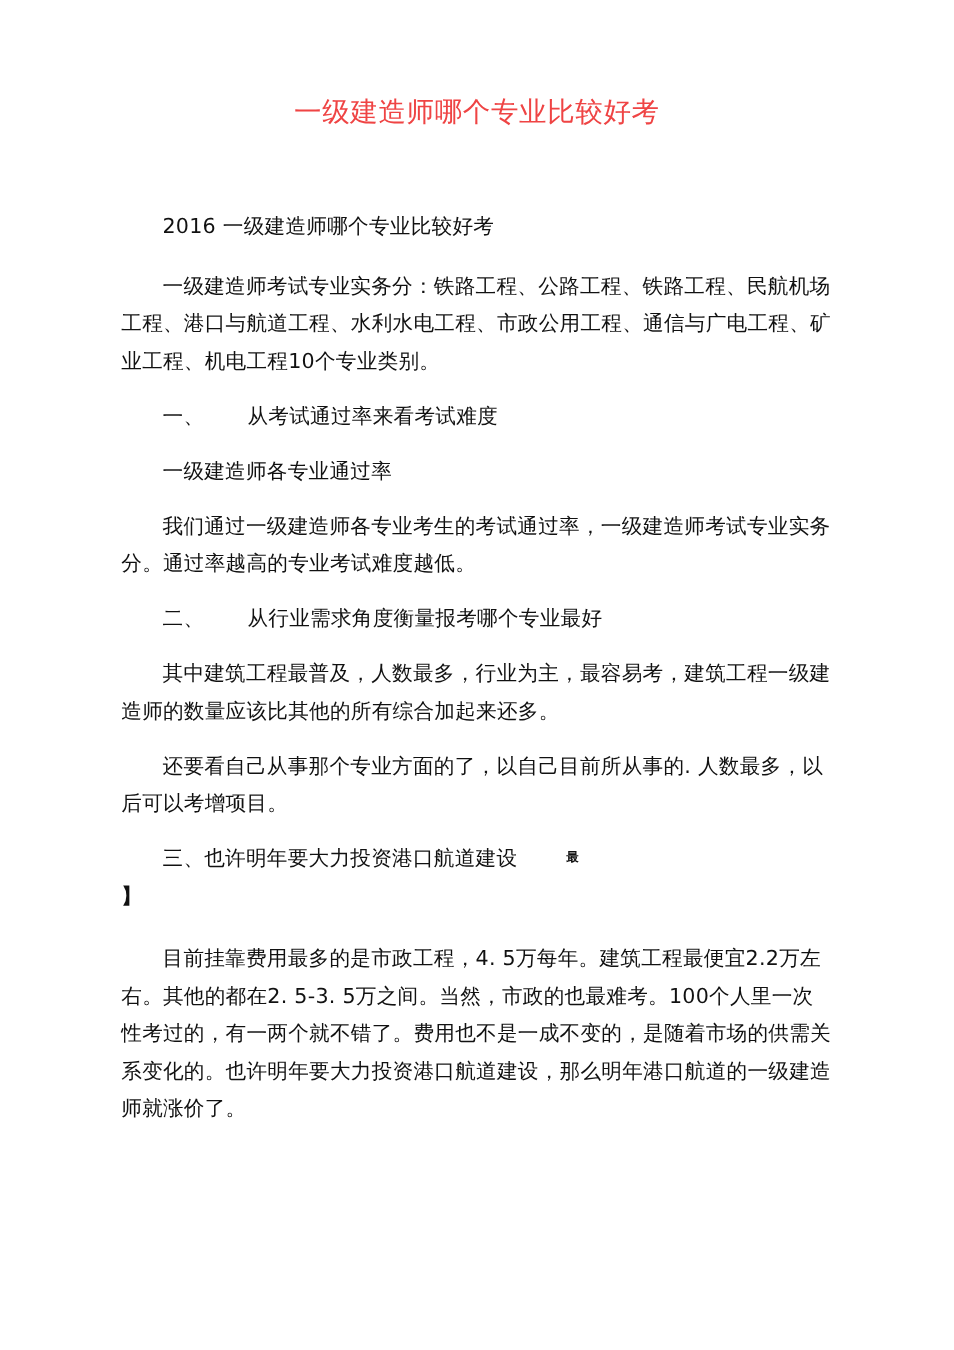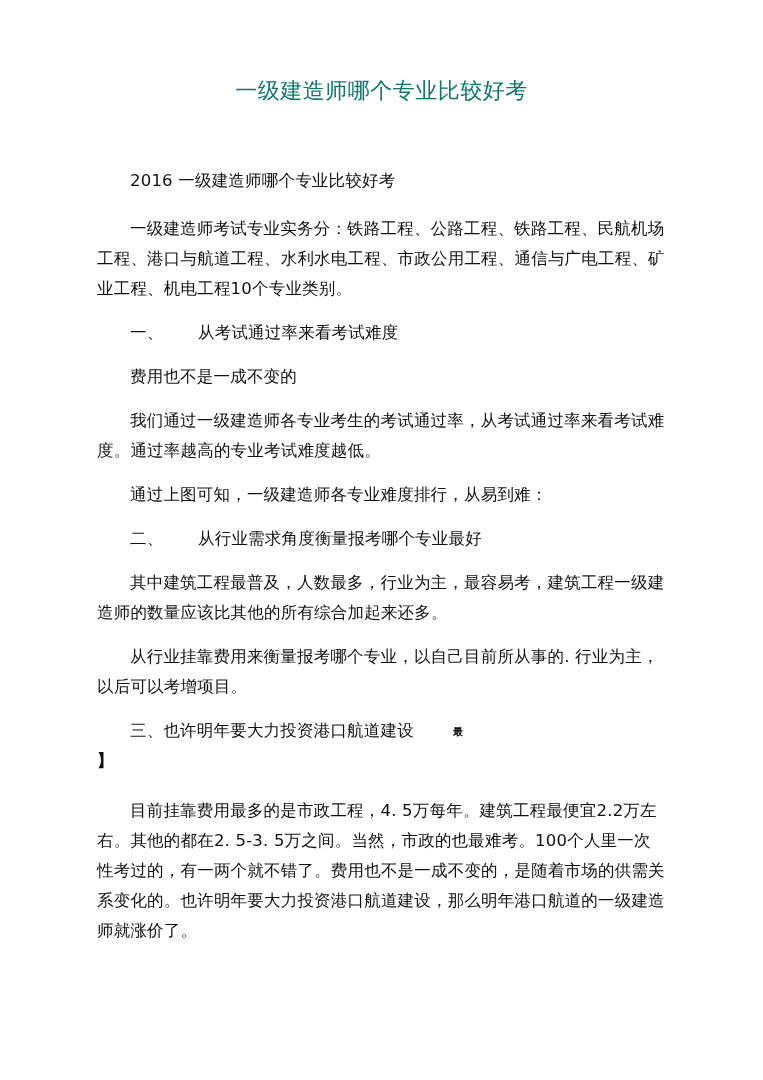--- a/index.html
+++ b/index.html
@@ -25,21 +25,21 @@
     }
     .title {
       position: absolute;
       top: 76px;
       left: 0;
       width: 763px;
       text-align: center;
       font-size: 22px;
       line-height: 30px;
       letter-spacing: 0.5px;
-      color: #0f766e;
+      color: #ef4444;
     }
     .content {
       position: absolute;
       left: 97px;
       top: 166px;
       width: 570px;
       font-size: 16.5px;
       line-height: 30px;
       letter-spacing: 0.2px;
     }
@@ -74,30 +74,29 @@
 <div class="page">
   <div class="title">一级建造师哪个专业比较好考</div>
 
   <div class="content">
     <p class="p" style="margin-bottom:18px;">2016 一级建造师哪个专业比较好考</p>
 
     <p class="p">一级建造师考试专业实务分：铁路工程、公路工程、铁路工程、民航机场工程、港口与航道工程、水利水电工程、市政公用工程、通信与广电工程、矿业工程、机电工程10个专业类别。</p>
 
     <p class="p"><span class="heading-num">一、</span><span>从考试通过率来看考试难度</span></p>
 
-    <p class="p">费用也不是一成不变的</p>
+    <p class="p">一级建造师各专业通过率</p>
 
-    <p class="p">我们通过一级建造师各专业考生的考试通过率，从考试通过率来看考试难度。通过率越高的专业考试难度越低。</p>
+    <p class="p">我们通过一级建造师各专业考生的考试通过率，一级建造师考试专业实务分。通过率越高的专业考试难度越低。</p>
 
-    <p class="p">通过上图可知，一级建造师各专业难度排行，从易到难：</p>
 
 
     <p class="p"><span class="heading-num">二、</span><span>从行业需求角度衡量报考哪个专业最好</span></p>
 
     <p class="p">其中建筑工程最普及，人数最多，行业为主，最容易考，建筑工程一级建造师的数量应该比其他的所有综合加起来还多。</p>
 
-    <p class="p">从行业挂靠费用来衡量报考哪个专业，以自己目前所从事的. 行业为主，以后可以考增项目。</p>
+    <p class="p">还要看自己从事那个专业方面的了，以自己目前所从事的. 人数最多，以后可以考增项目。</p>
 
     <p class="p" style="margin-bottom:20px;"><span>三、也许明年要大力投资港口航道建设</span><span class="odd-glyph">最</span><span class="bracket">】</span></p>
 
     <p class="p">目前挂靠费用最多的是市政工程，4. 5万每年。建筑工程最便宜2.2万左右。其他的都在2. 5-3. 5万之间。当然，市政的也最难考。100个人里一次性考过的，有一两个就不错了。费用也不是一成不变的，是随着市场的供需关系变化的。也许明年要大力投资港口航道建设，那么明年港口航道的一级建造师就涨价了。</p>
   </div>
 </div>
 
 </body></html>

